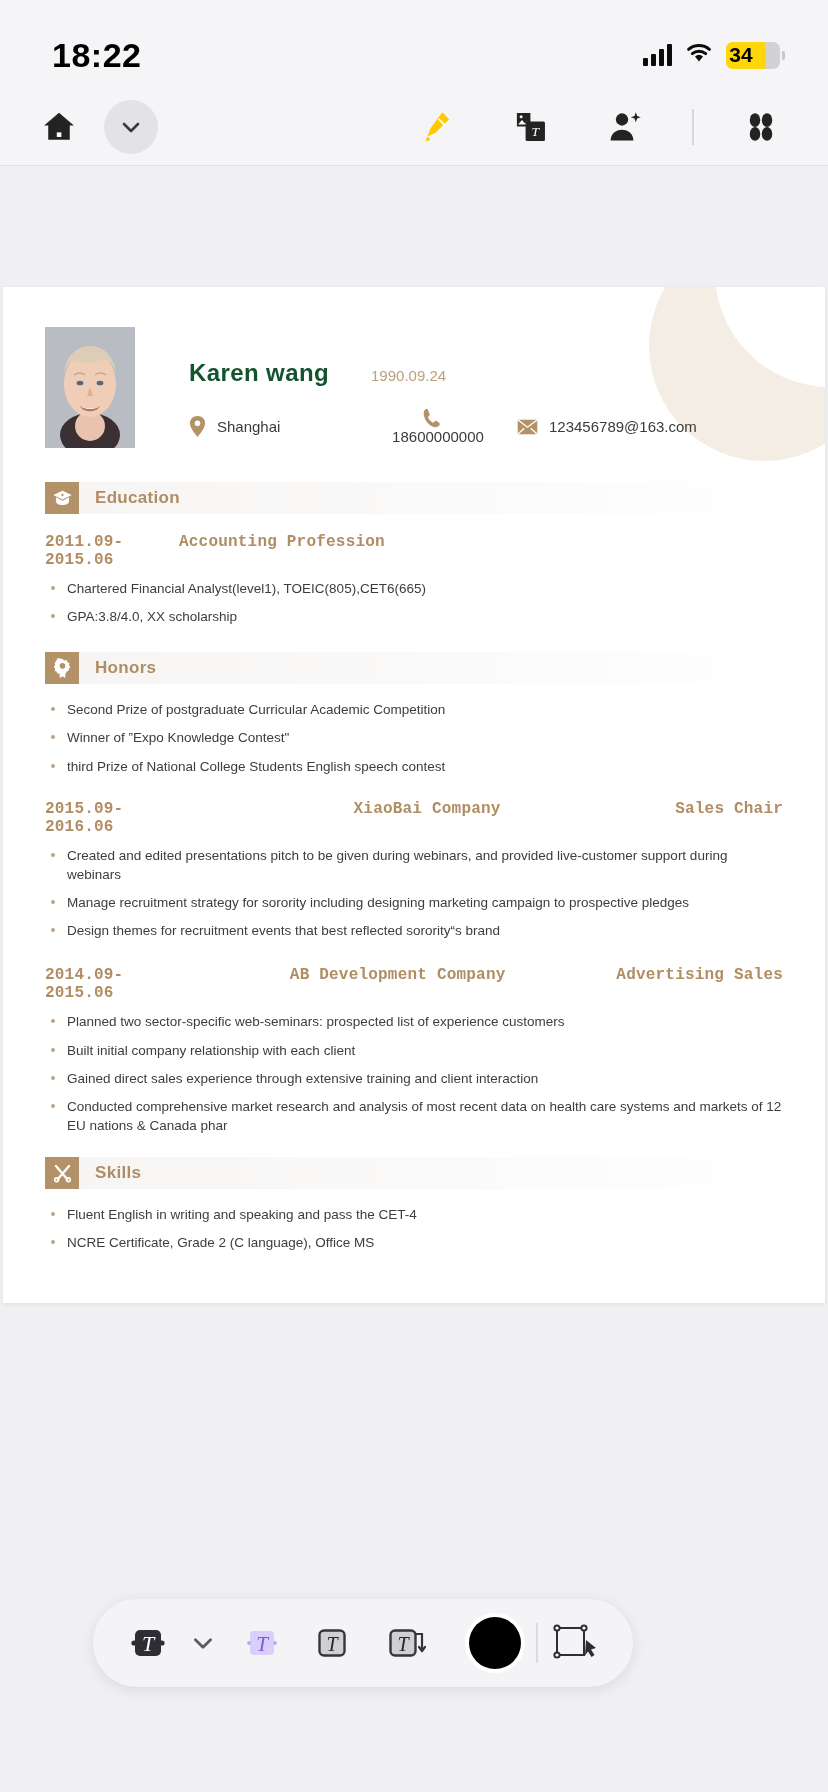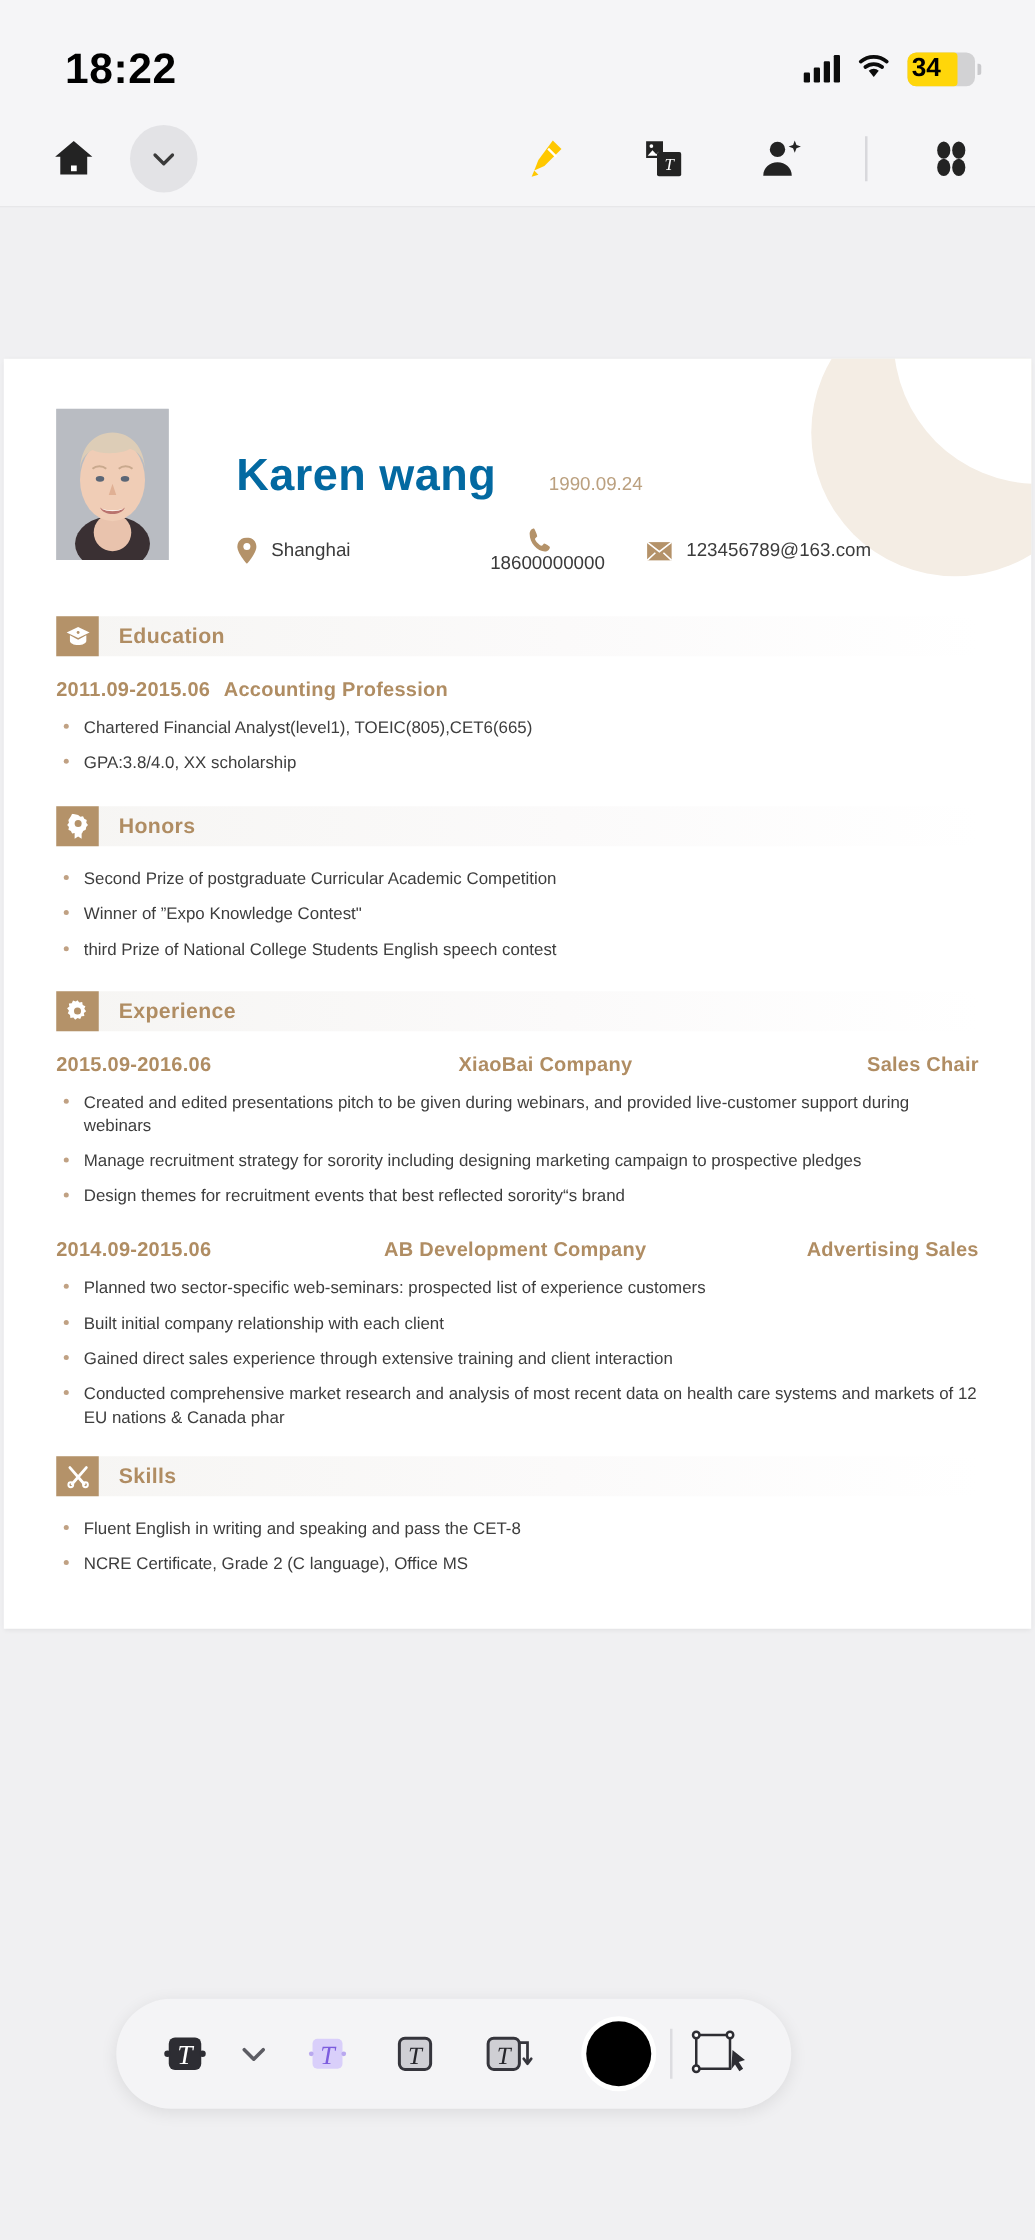--- a/index.html
+++ b/index.html
@@ -94,21 +94,21 @@
     display:flex; padding:40px 0 0 42px;
   }
   .photo{
     width:90px; height:121px; background:#b9bcc2;
     overflow:hidden; flex:none; position:relative;
   }
   .photo svg{ display:block; width:100%; height:100%; }
   .head-info{ padding-left:54px; padding-top:32px; flex:1; }
   .name-row{ display:flex; align-items:baseline; }
   .name{
-    font-size:36px; font-weight:700; color:#0369a1; letter-spacing:.4px;
+    font-size:24px; font-weight:700; color:#14532d; letter-spacing:.4px;
   }
   .bdate{ font-size:15px; color:#bba07f; margin-left:42px; }
   .contact-row{
     display:flex; align-items:center; margin-top:21px;
     font-size:15px; color:#3b3b3b;
   }
   .contact{ display:flex; align-items:center; }
   .contact .ci{ margin-right:11px; display:flex; align-items:center; }
   .c-loc{ width:170px; }
   .c-tel{ width:158px;flex-direction:column; }
@@ -126,20 +126,21 @@
   }
   .section-title{
     font-size:17px;font-weight:700;color:#b08d63;
     margin-left:16px; letter-spacing:.3px;
   }
 
   .entry-row{
     display:flex; margin:19px 42px 0 42px;
     font-size:16px; font-weight:700; color:#b08d63;
     letter-spacing:.2px;
+    font-family:Liberation Mono, monospace;
   }
   .e-date{ width:134px; flex:none; }
   .e-org{ flex:1; text-align:center; }
   .e-role{ flex:none; text-align:right; }
 
   ul.bullets{ list-style:none; margin:10px 42px 0 42px; }
   ul.bullets li{
     position:relative; padding-left:22px;
     font-size:13.5px; color:#3d3d3d; line-height:1.42;
     margin-top:9px;
@@ -331,29 +332,20 @@
       </span>
       <span class="section-title">Honors</span>
     </div>
     <ul class="bullets" style="margin-top:16px">
       <li>Second Prize of postgraduate Curricular Academic Competition</li>
       <li>Winner of ”Expo Knowledge Contest"</li>
       <li>third Prize of National College Students  English speech contest</li>
     </ul>
 
     <div style="margin-top:24px"></div>
-    <div class="section-bar">
-      <span class="section-icon">
-        <svg width="20" height="20" viewBox="0 0 24 24">
-            <path d="M12 1.4l1.7 2.3 2.8-.6.5 2.8 2.6 1.2-1.1 2.6 1.8 2.2-2.2 1.8.5 2.8-2.8.4-1.2 2.6-2.6-1.1-2.2 1.8-1.8-2.2-2.8.5-.4-2.8L2.7 14l1.1-2.6L2 9.2l2.2-1.8-.5-2.8 2.8-.4 1.2-2.6L10.3 2.7z" fill="#fff"></path>
-            <circle cx="12" cy="11.7" r="3.4" fill="#b49269"></circle>
-          </svg>
-      </span>
-      <span class="section-title">Experience</span>
-    </div>
     <div class="entry-row">
       <span class="e-date">2015.09-2016.06</span>
       <span class="e-org">XiaoBai Company</span>
       <span class="e-role">Sales Chair</span>
     </div>
     <ul class="bullets tight">
       <li>Created and edited presentations pitch to be given during webinars, and provided live-customer support during webinars</li>
       <li>Manage recruitment strategy for sorority including designing marketing campaign to prospective pledges</li>
       <li>Design themes for recruitment events that best reflected sorority“s brand</li>
     </ul>
@@ -377,21 +369,21 @@
               <path d="M4.5 3.5l13 15"></path>
               <path d="M19.5 3.5l-13 15"></path>
             </g>
             <circle cx="5.3" cy="19.2" r="2.2" fill="none" stroke="#fff" stroke-width="1.8"></circle>
             <circle cx="18.7" cy="19.2" r="2.2" fill="none" stroke="#fff" stroke-width="1.8"></circle>
           </svg>
       </span>
       <span class="section-title">Skills</span>
     </div>
     <ul class="bullets" style="margin-top:16px">
-      <li> Fluent English in writing and speaking and pass the CET-8</li>
+      <li> Fluent English in writing and speaking and pass the CET-4</li>
       <li>NCRE Certificate, Grade 2 (C language), Office MS</li>
     </ul>
   </div>
 
   <div class="bottombar">
     <span class="tb-item" style="width:56px">
       <svg width="48" height="48" viewBox="0 0 48 48">
         <rect x="11" y="11" width="26" height="26" rx="5" fill="#2d2d33"></rect>
         <text x="24" y="32" font-size="22" font-style="italic" font-family="serif" fill="#fff" text-anchor="middle">T</text>
         <circle cx="10" cy="24" r="2.6" fill="#2d2d33"></circle>

